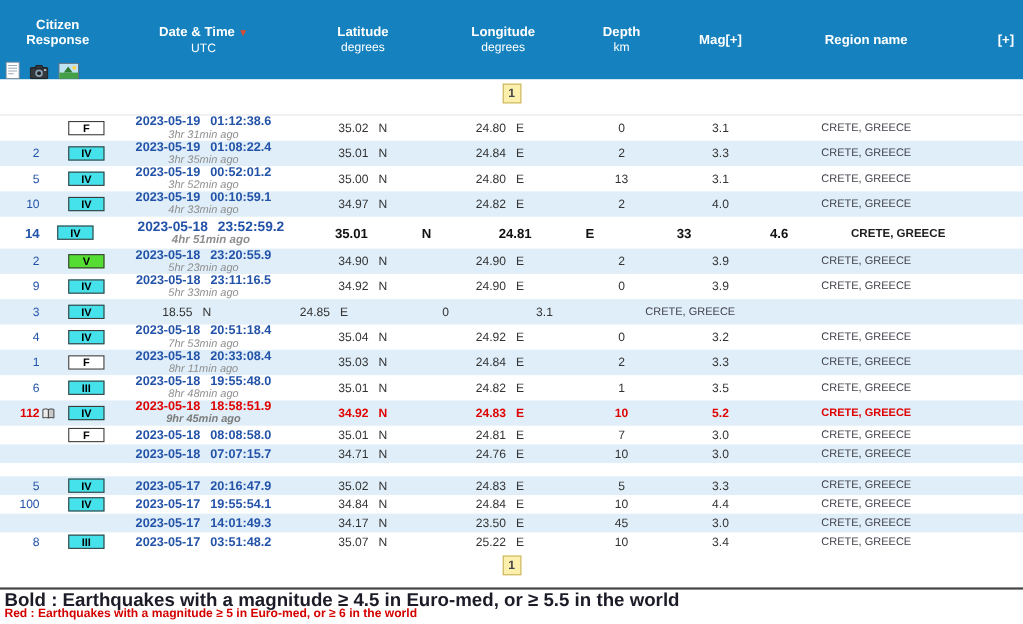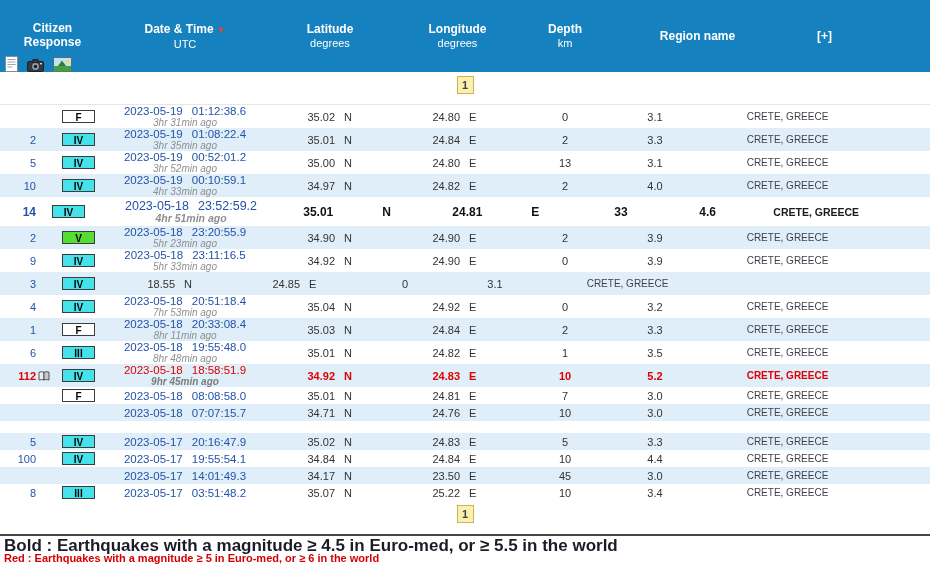--- a/index.html
+++ b/index.html
@@ -4,21 +4,21 @@
 <style>
   *{box-sizing:border-box;margin:0;padding:0;}
   :root{--header-bg:#1581be;--alt-bg:#dfeef8;--link:#2353a8;--red:#e00000;--pager-bg:#fdf0ad;--pager-border:#c9b45e;}
   html,body{background:#fff;}
   body{width:930px;font-family:"Liberation Sans","DejaVu Sans",sans-serif;color:#333;}
   .page{width:930px;height:567px;overflow:hidden;}
 
   .thead{display:flex;background:var(--header-bg);color:#fff;height:72px;}
   .th{display:flex;flex-direction:column;justify-content:center;align-items:center;font-size:12px;font-weight:bold;line-height:14px;}
   .th .sub{font-weight:normal;font-size:11px;}
-  .th-citizen{width:105px;justify-content:flex-end;padding-top:15px;}
+  .th-citizen{width:105px;justify-content:space-between;padding-top:15px;}
   .cr-label{text-align:center;}
   .icon-row{display:flex;gap:9px;margin-top:7px;align-self:flex-start;padding-left:5px;align-items:flex-end;}
   .hicon{display:inline-flex;cursor:pointer;}
   .th-datetime{width:160px;cursor:pointer;}
   .sort{color:#e0492c;font-size:9px;margin-left:3px;}
   .th-lat{width:130px;}
   .th-lon{width:125px;}
   .th-depth{width:90px;}
   .th-mag{width:90px;cursor:pointer;}
   .th-region{width:175px;}
@@ -31,21 +31,21 @@
   .row{display:flex;align-items:center;min-height:23px;font-size:11px;}
   .row.slim{min-height:17px;}
   .row.shade{background:var(--alt-bg);}
   .cell{display:flex;align-items:center;}
   .c-citizen{width:105px;}
   .count{display:block;width:36px;text-align:right;color:var(--link);}
   .cicon{width:16px;display:flex;justify-content:center;align-items:center;}
   .badgebox{flex:1;display:flex;justify-content:center;}
   .badge{min-width:33px;height:13px;line-height:11px;text-align:center;font-size:10px;font-weight:bold;color:#000;border:1px solid #3c3c3c;background:#fff;padding:1px 2px 0;}
   .c-datetime{width:160px;flex-direction:column;justify-content:center;}
-  .dt{color:var(--link);font-weight:normal;font-size:11.5px;white-space:nowrap;cursor:pointer;}
+  .dt{color:var(--link);font-weight:bold;font-size:11.5px;white-space:nowrap;cursor:pointer;}
   .dt .t{margin-left:9px;}
   .ago{color:#8f8f8f;font-style:italic;font-size:10px;line-height:11px;}
   .c-latn{width:70px;justify-content:flex-end;}
   .c-latd{width:60px;padding-left:9px;}
   .c-lonn{width:65px;justify-content:flex-end;}
   .c-lond{width:60px;padding-left:9px;}
   .c-depth{width:90px;justify-content:center;}
   .c-mag{width:90px;justify-content:center;}
   .c-region{width:175px;justify-content:center;font-size:10px;color:#3f3f4a;white-space:nowrap;text-align:center;}
   .c-plus{width:55px;}
@@ -114,20 +114,23 @@
       <div class="sub">degrees</div>
     </div>
     <div class="th th-lon">
       <div>Longitude</div>
       <div class="sub">degrees</div>
     </div>
     <div class="th th-depth">
       <div>Depth</div>
       <div class="sub">km</div>
     </div>
+    <div class="th th-mag">
+      <div>Mag[+]</div>
+    </div>
     <div class="th th-region">
       <div>Region name</div>
     </div>
     <div class="th th-plus">
       <div>[+]</div>
     </div>
   </div>
 
   <div class="pager">
     <div class="page-btn">1</div>

